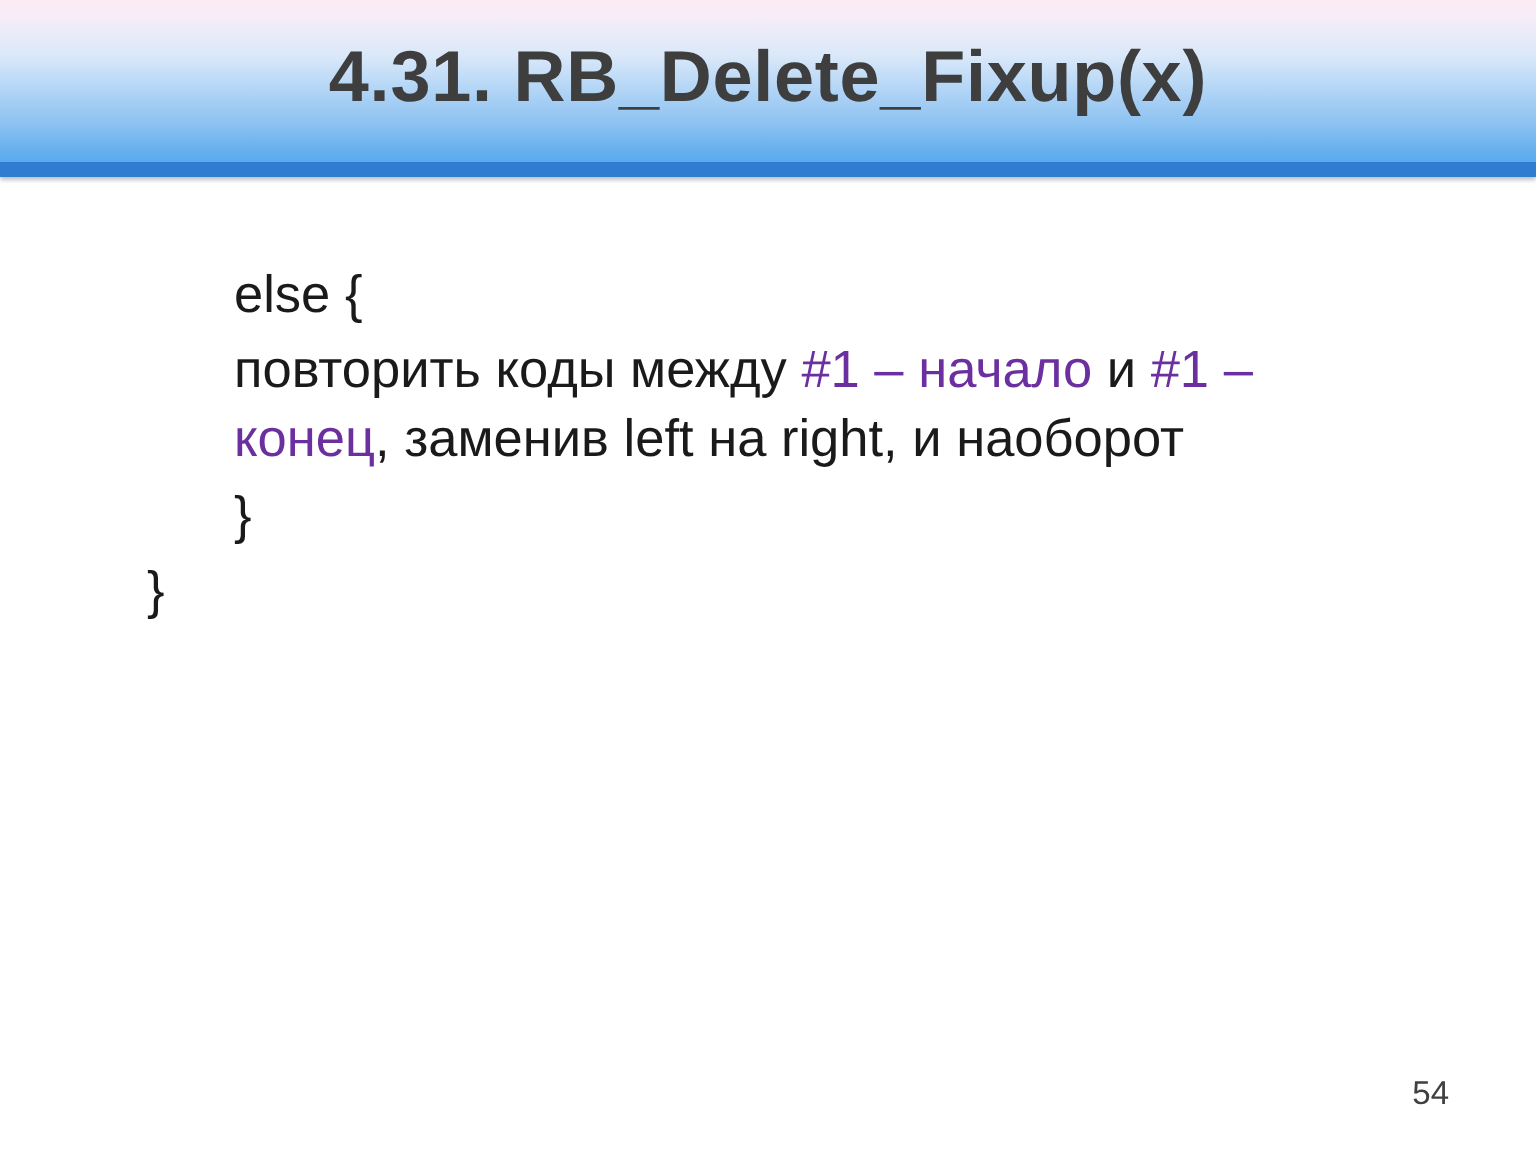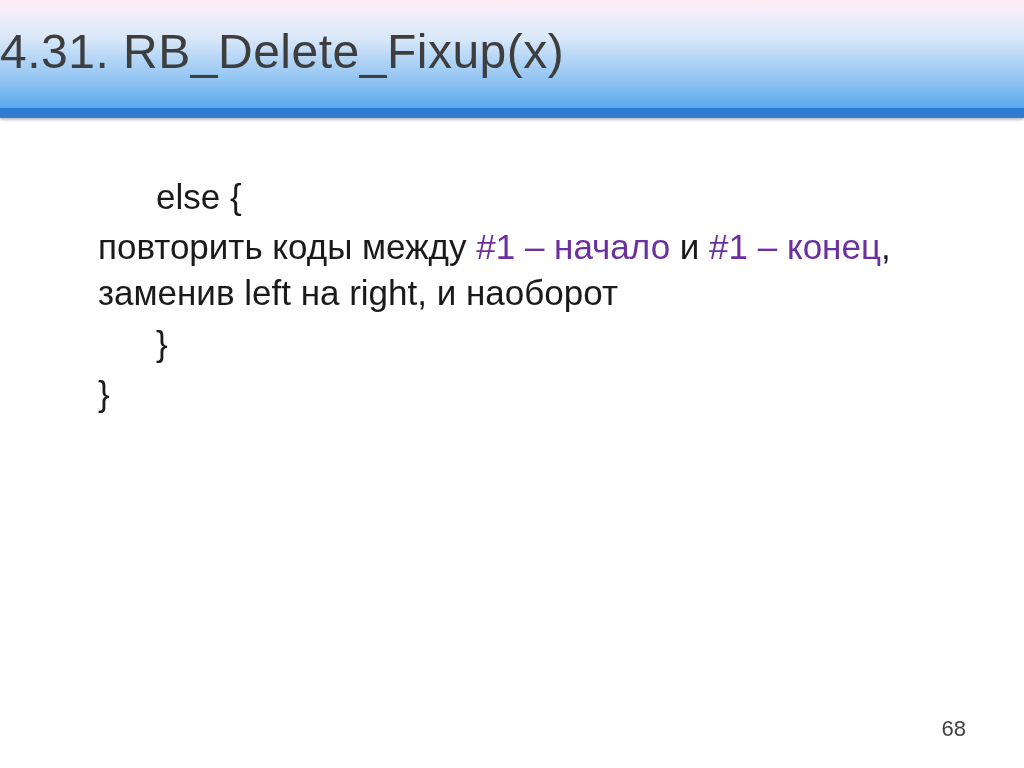--- a/index.html
+++ b/index.html
@@ -26,41 +26,42 @@
       #f6edf8 10%,
       #d9e8f9 35%,
       #b3d5f6 55%,
       #8fc3f2 75%,
       #6db3ef 90%,
       #5aa9ee 100%);
   }
   .header-band h1 {
     margin: 0;
     padding-top: 24px;
-    font-weight: 400;
+    text-align: center;
+    font-weight: 700;
     font-size: 48px;
     color: #3e3e3e;
     letter-spacing: 0.5px;
   }
   .divider {
     width: 100%;
     height: 10px;
     background: #2f7dd1;
     box-shadow: 0 2px 3px rgba(0,0,0,0.25);
   }
   .content {
     padding: 56px 102px 0 98px;
     font-size: 35px;
     line-height: 1.32;
     color: #1a1a1a;
     font-weight: 400;
   }
   .content .ind0 { margin-left: 0; }
   .content .ind1 { margin-left: 58px; }
-  .content .indented-block { }
+  .content .indented-block { margin-left: 58px; }
   .content p { margin: 0 0 4px 0; }
   .purple { color: #6b2fa0; }
   .page-number {
     position: absolute;
     right: 58px;
     bottom: 26px;
     font-size: 22px;
     color: #404040;
   }
 </style>
@@ -78,14 +79,14 @@
     <p class="ind1">else {</p>
 
     <p class="indented-block">
       <span> повторить коды между </span><span class="purple">#1 – начало</span><span> и </span><span class="purple">#1 – конец</span><span>, заменив left на right, и наоборот</span>
     </p>
 
     <p class="ind1">}</p>
     <p class="ind0">}</p>
   </div>
 
-  <div class="page-number">68</div>
+  <div class="page-number">54</div>
 </div>
 
 </body></html>

